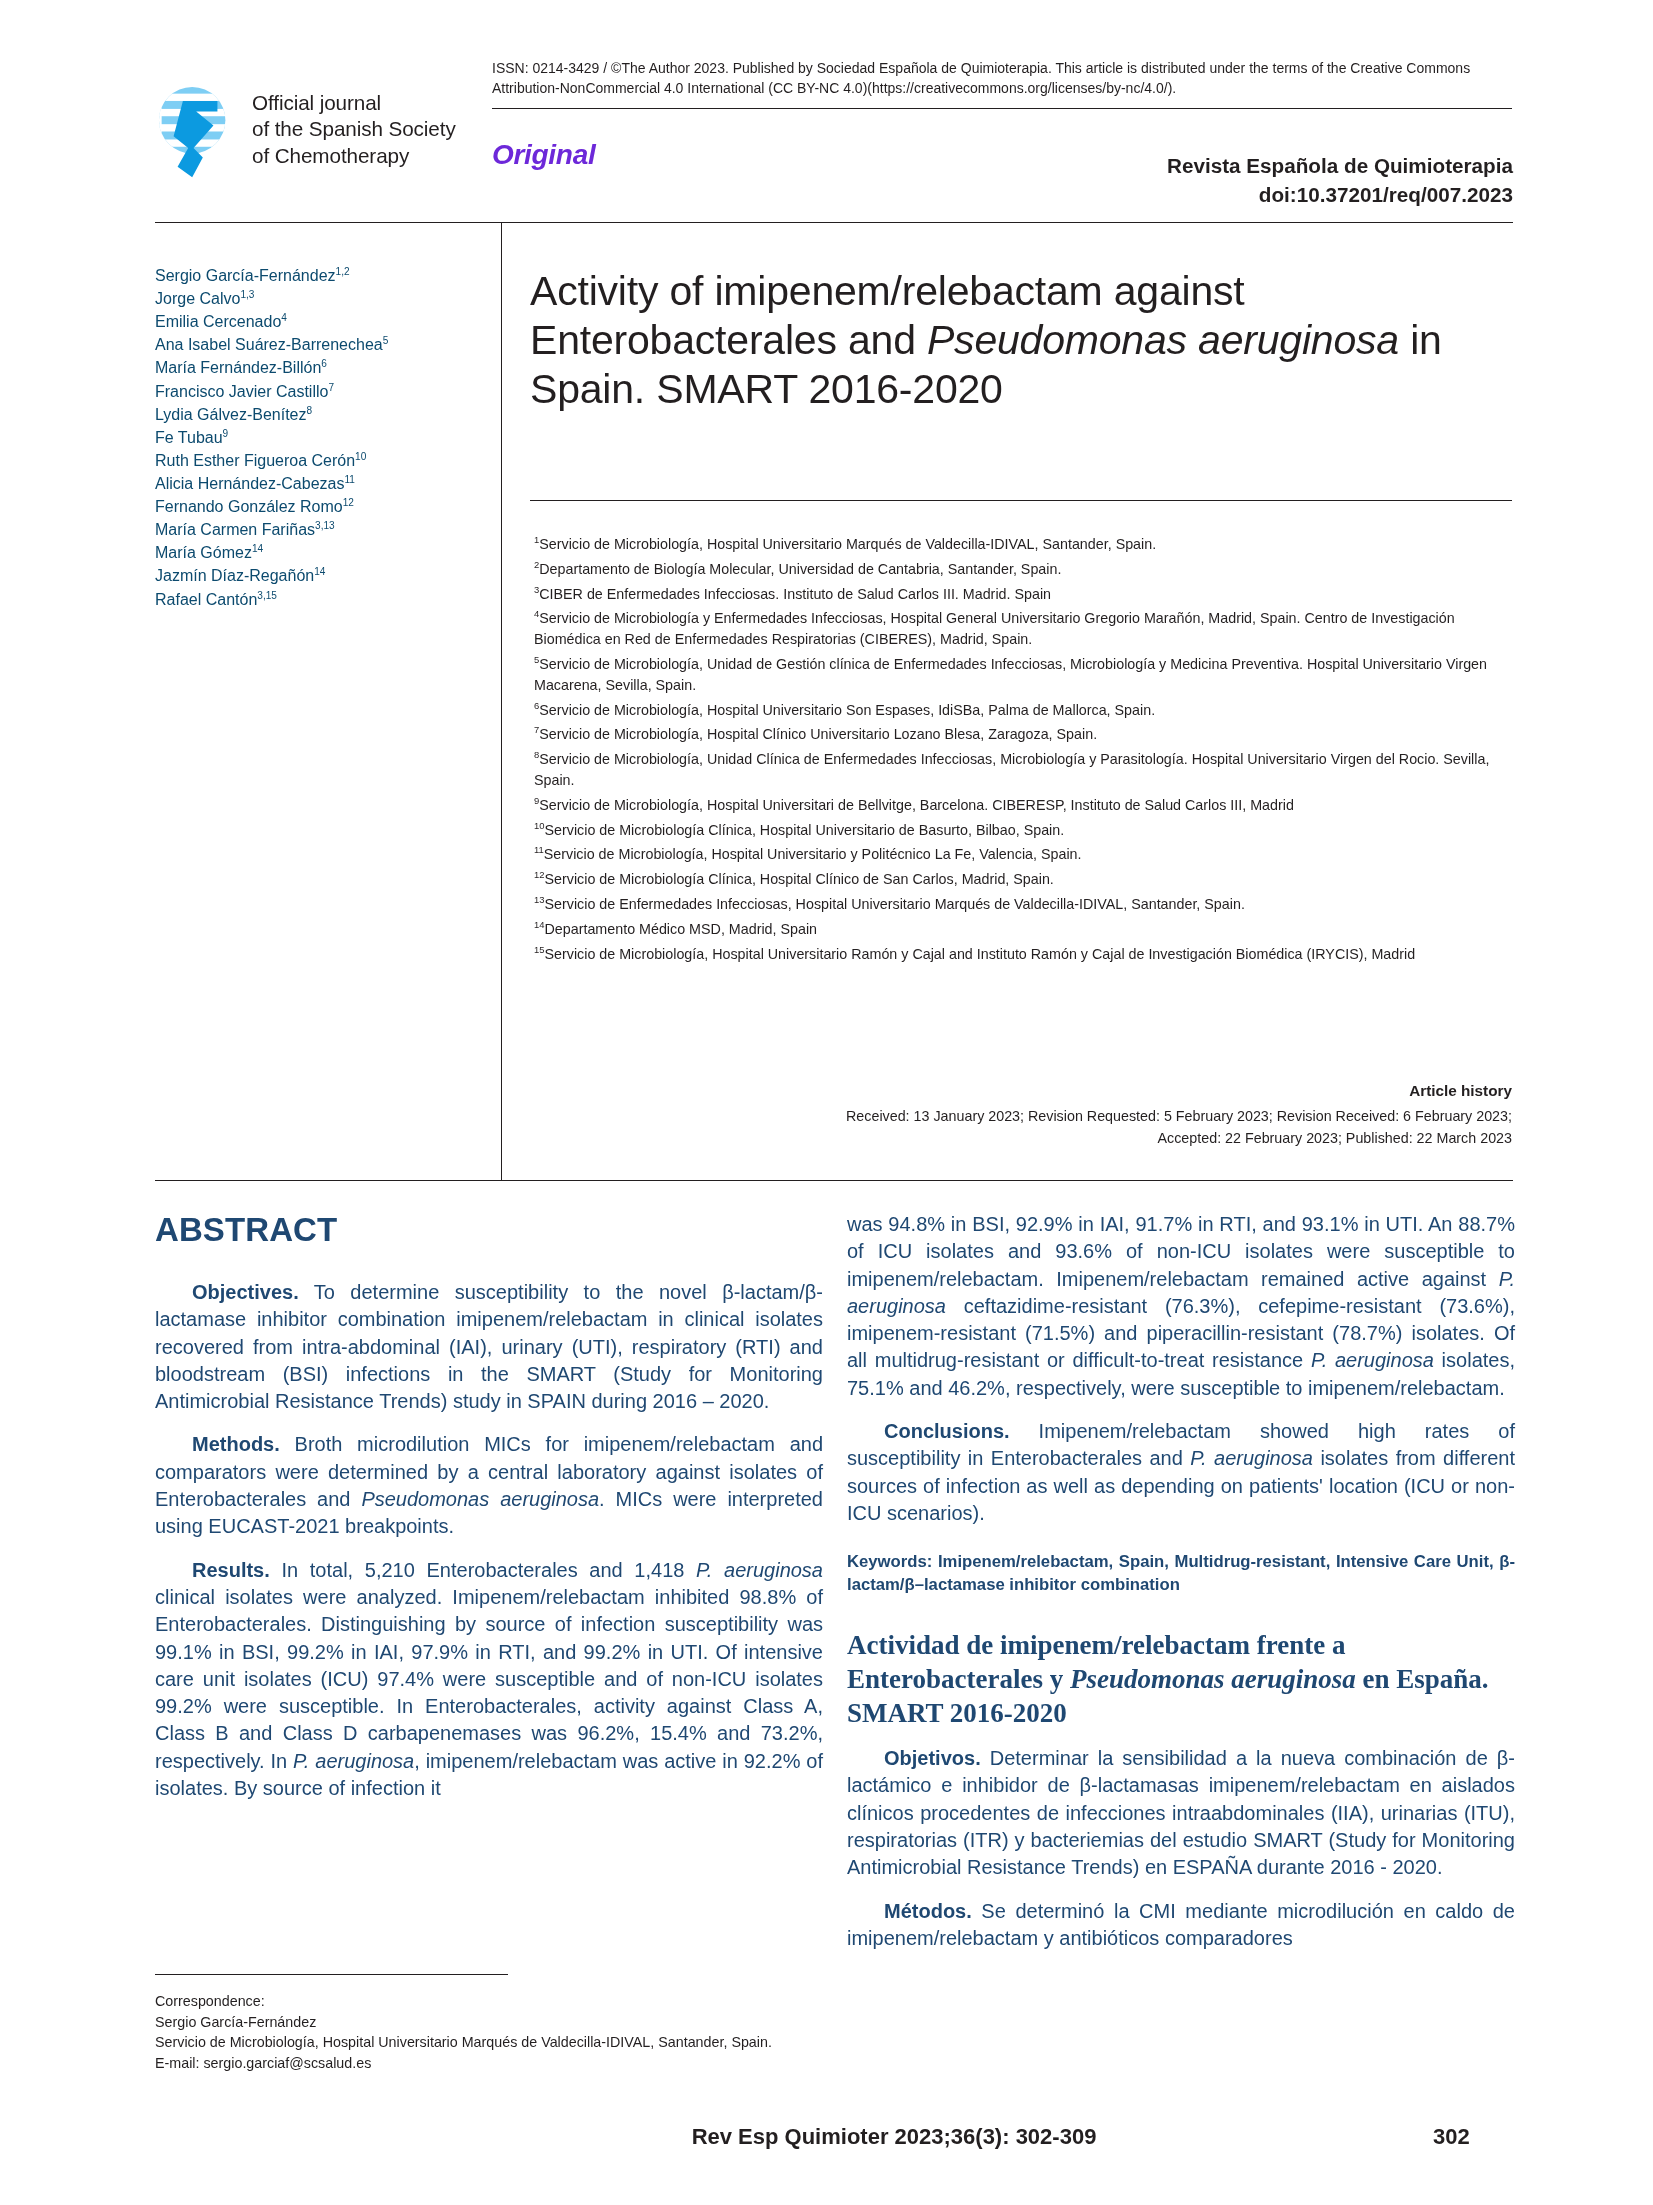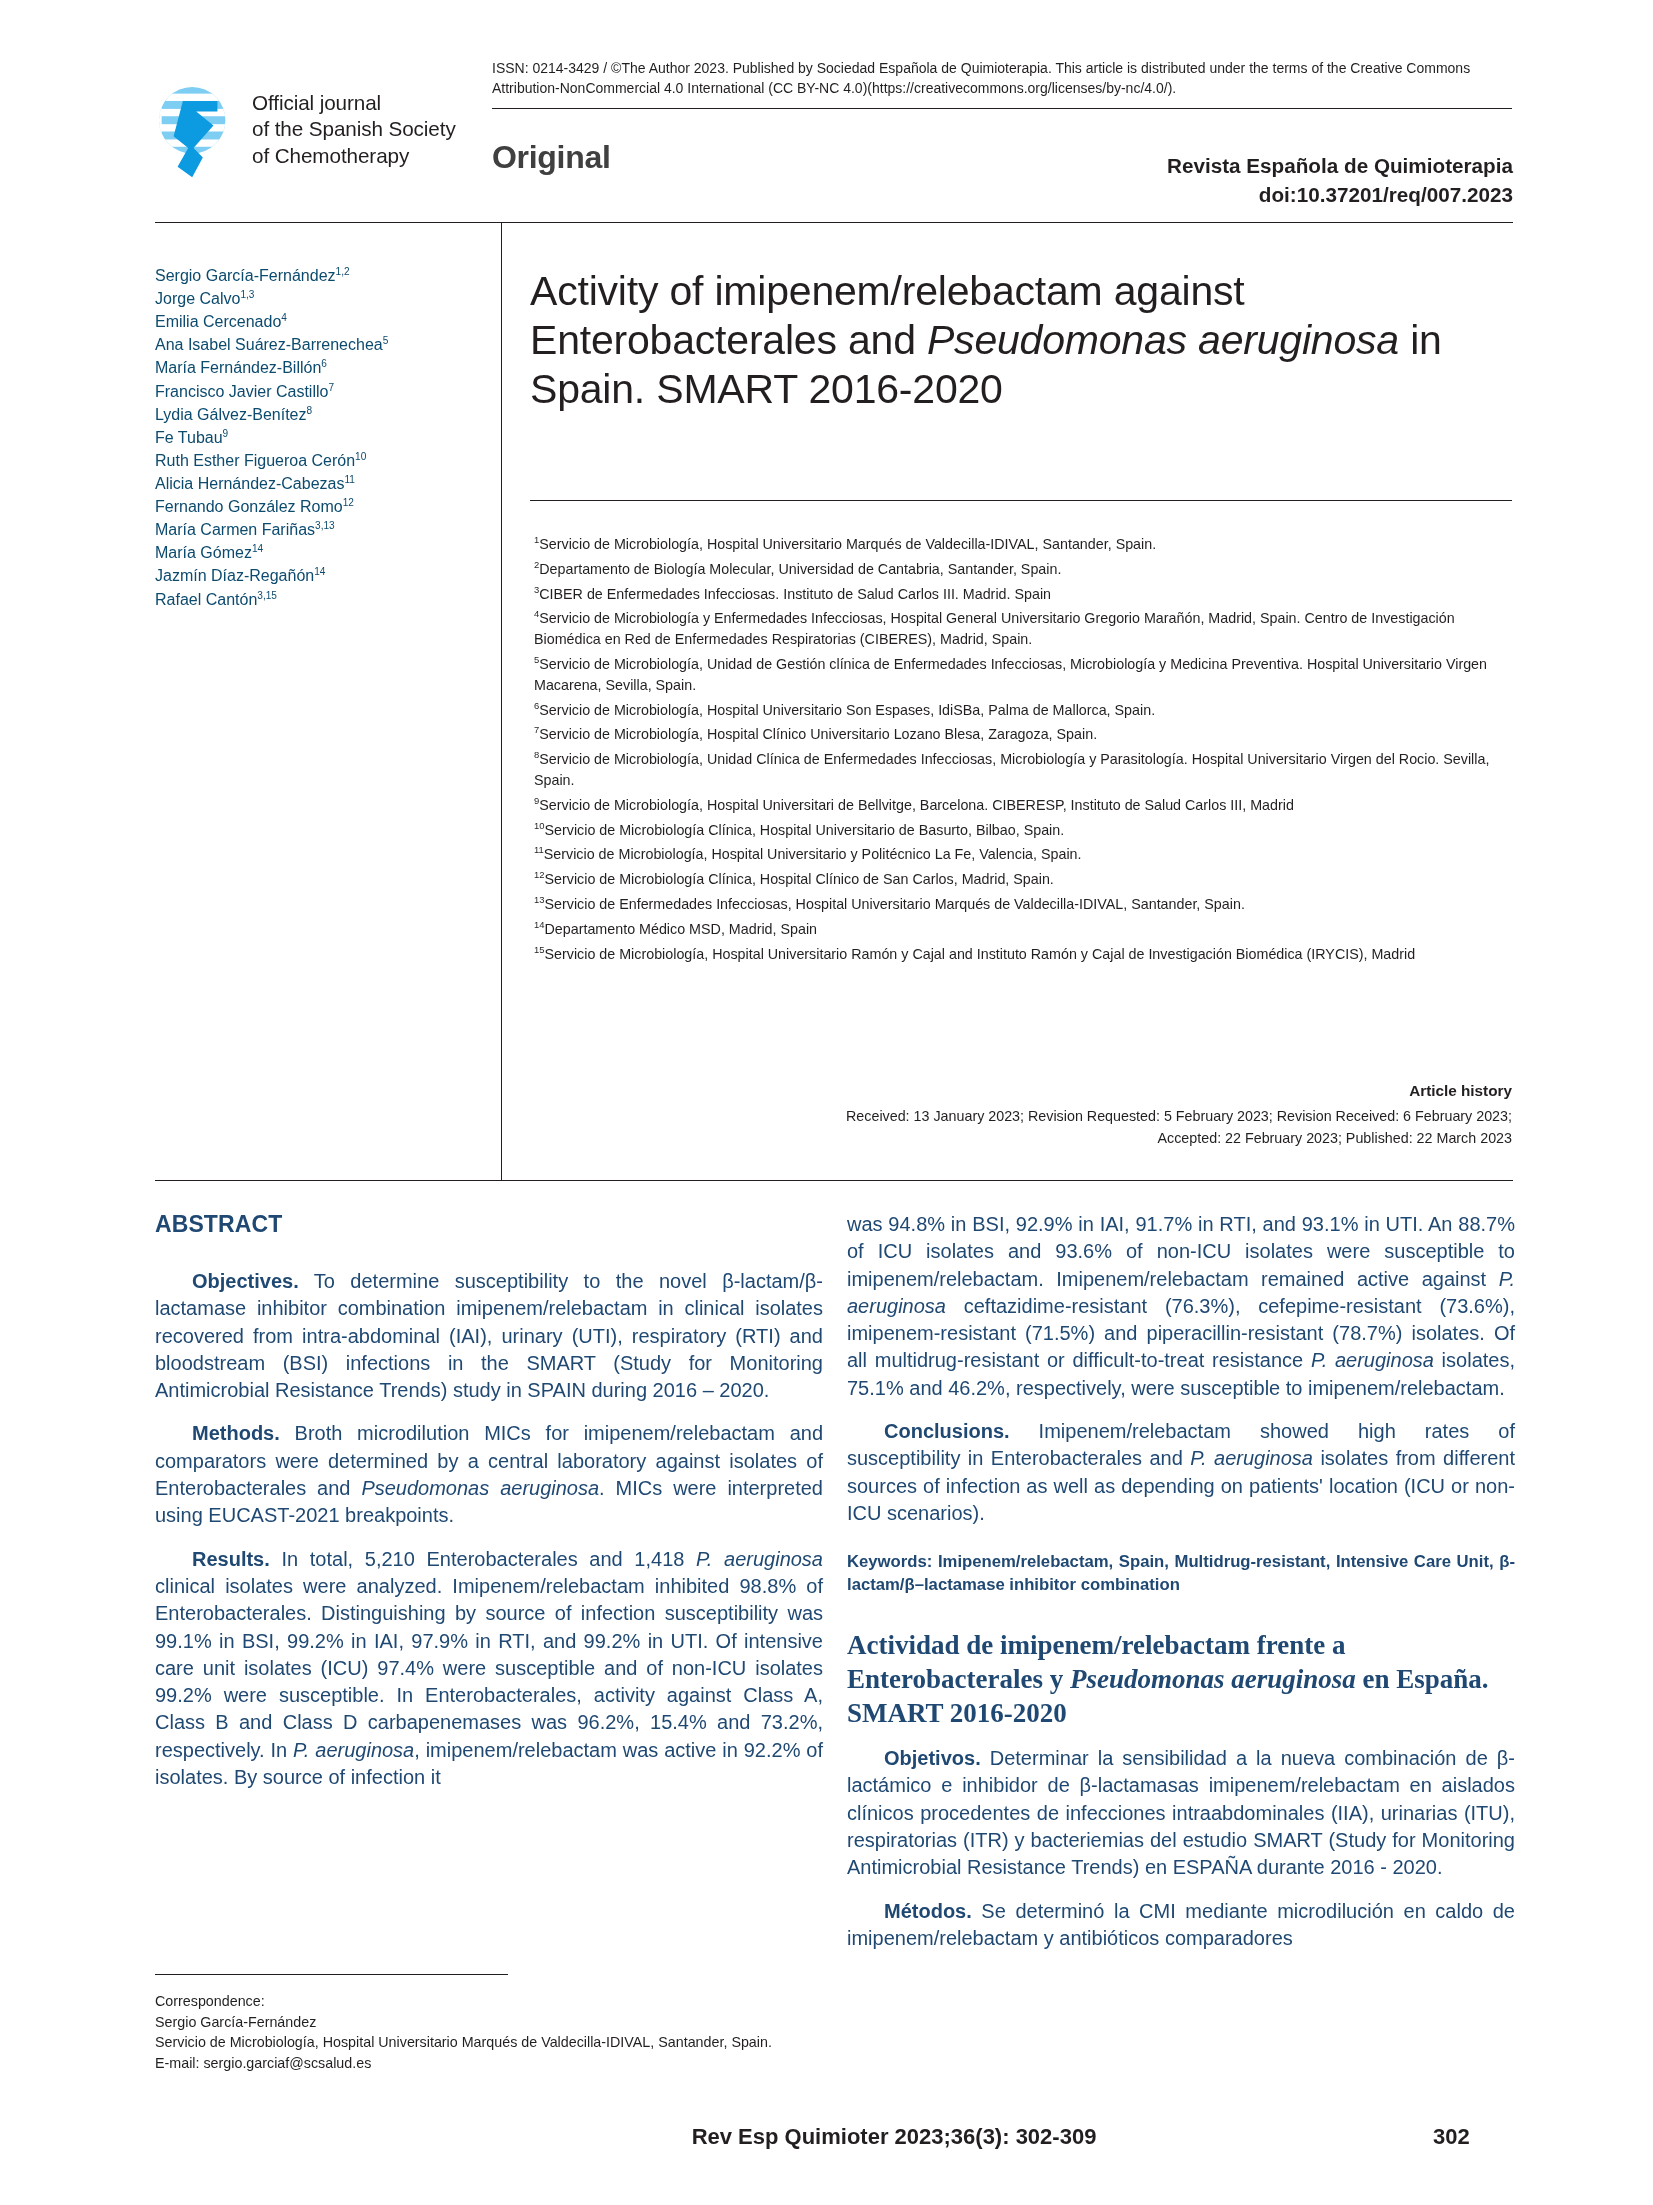--- a/index.html
+++ b/index.html
@@ -69,24 +69,25 @@
     left: 337px;
     top: 49px;
     width: 1020px;
     height: 0;
     border-top: 1.7px solid #231f20;
   }
   .original-word {
     position: absolute;
     left: 337px;
     top: 80px;
-    font-size: 32px;
-    font-weight: bold;
-    color: #404040;
+    font-size: 28px;
+    font-weight: bold;
+    color: #6d28d9;
     letter-spacing: -0.3px;
+    font-style: italic;
   }
   .journal-right {
     position: absolute;
     right: 0px;
     top: 93px;
     width: 573px;
     text-align: right;
     font-size: 20.7px;
     font-weight: bold;
     line-height: 1.38;
@@ -187,21 +188,21 @@
     width: 668px;
   }
   .col-right {
     position: absolute;
     left: 847px;
     top: 1211px;
     width: 668px;
   }
 
   .abstract-head {
-    font-size: 23px;
+    font-size: 33px;
     font-weight: bold;
     color: #1f4872;
     letter-spacing: 0.1px;
     margin: 0 0 30px 0;
   }
   .abs-p {
     font-size: 20px;
     line-height: 1.365;
     color: #1f4872;
     text-align: justify;

